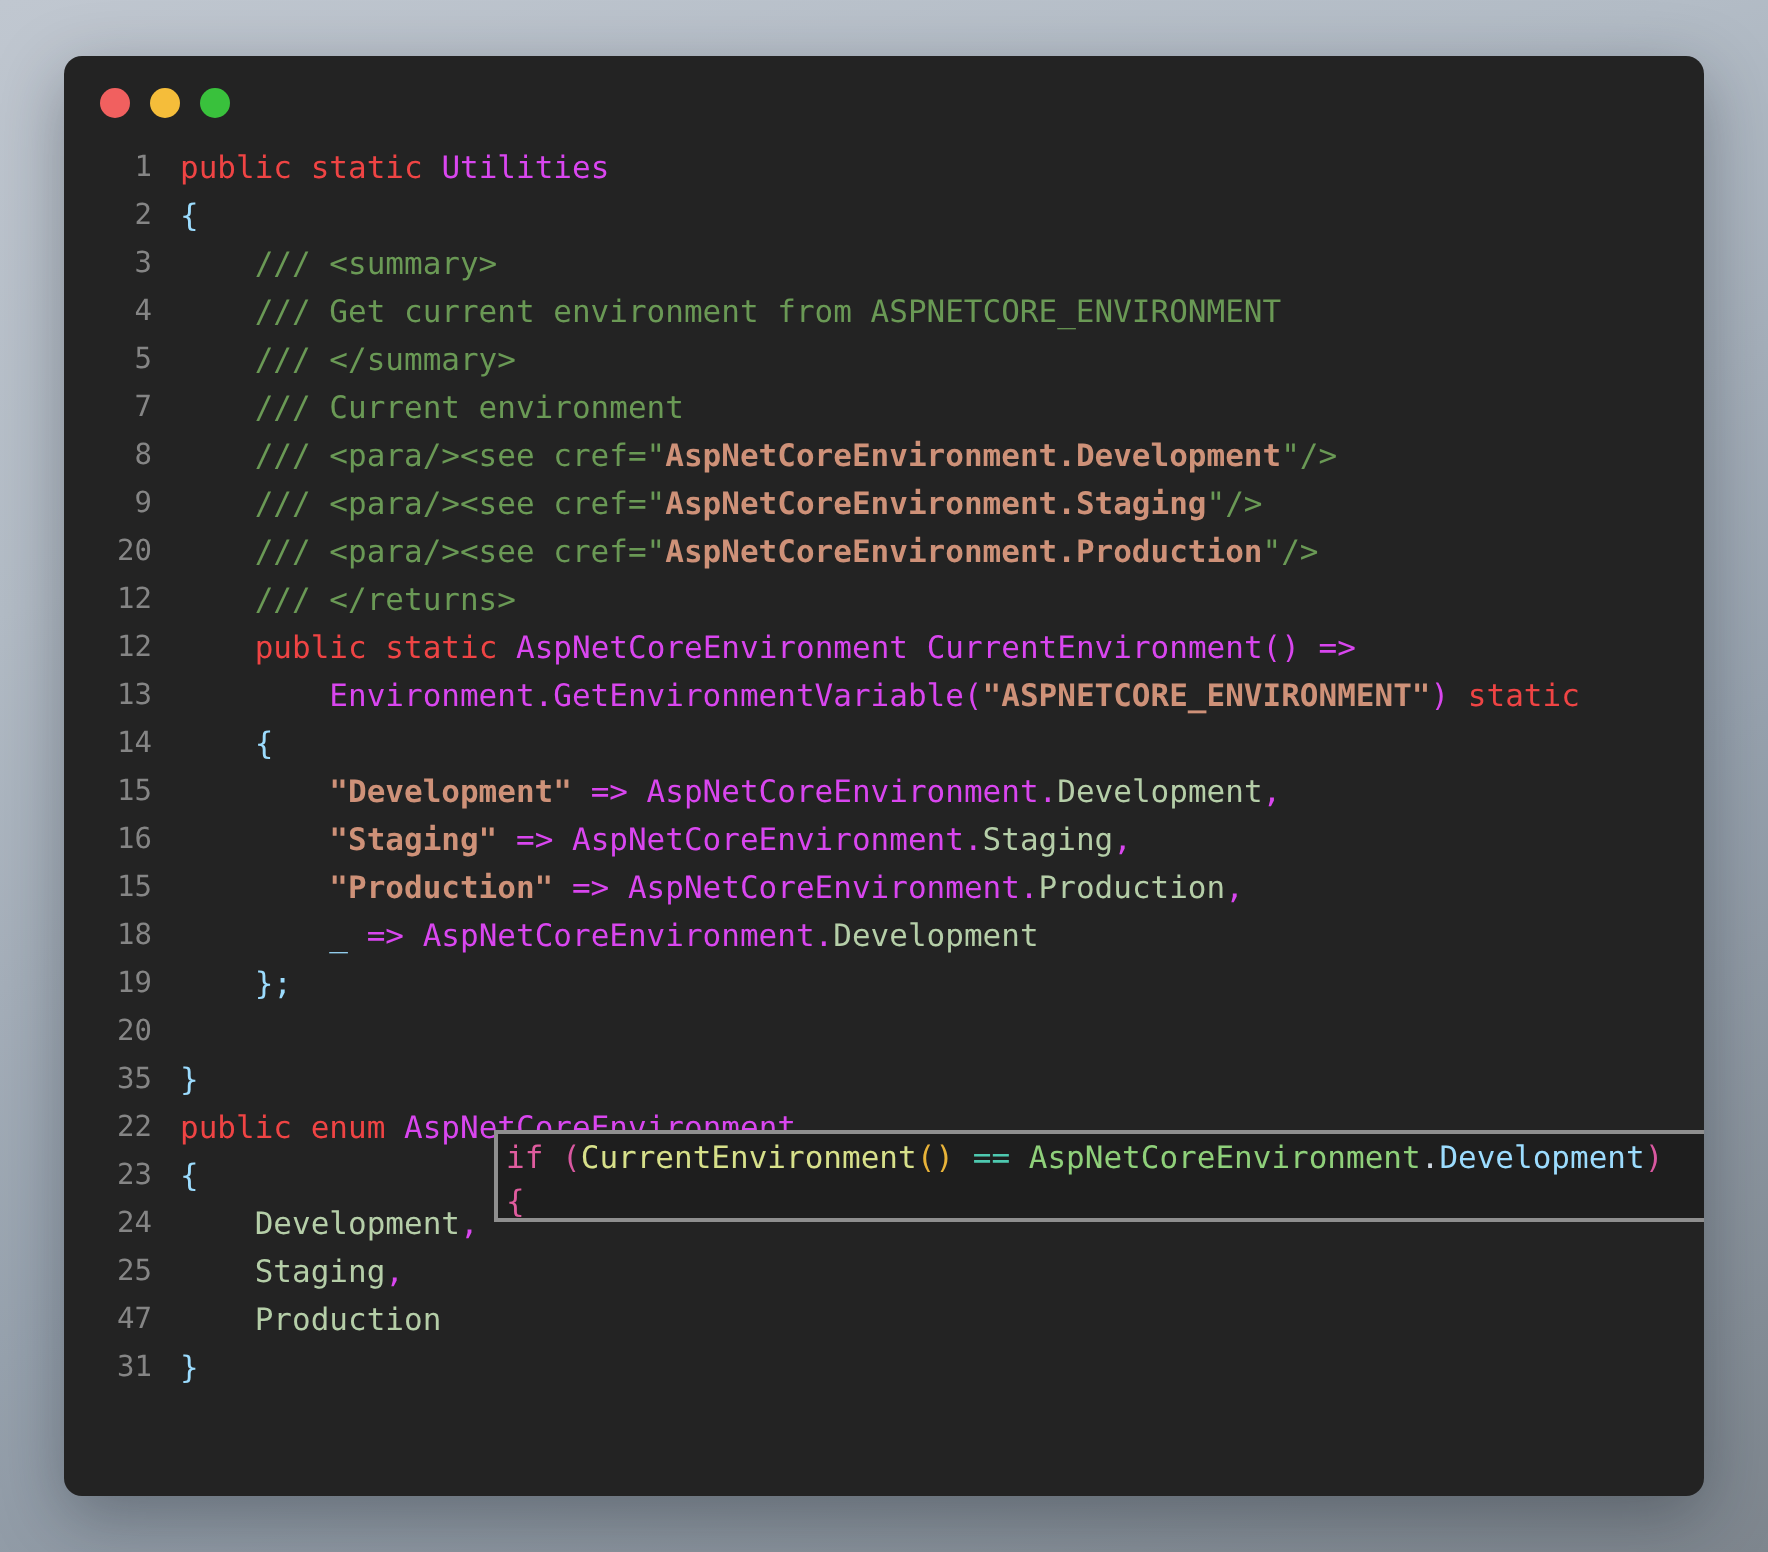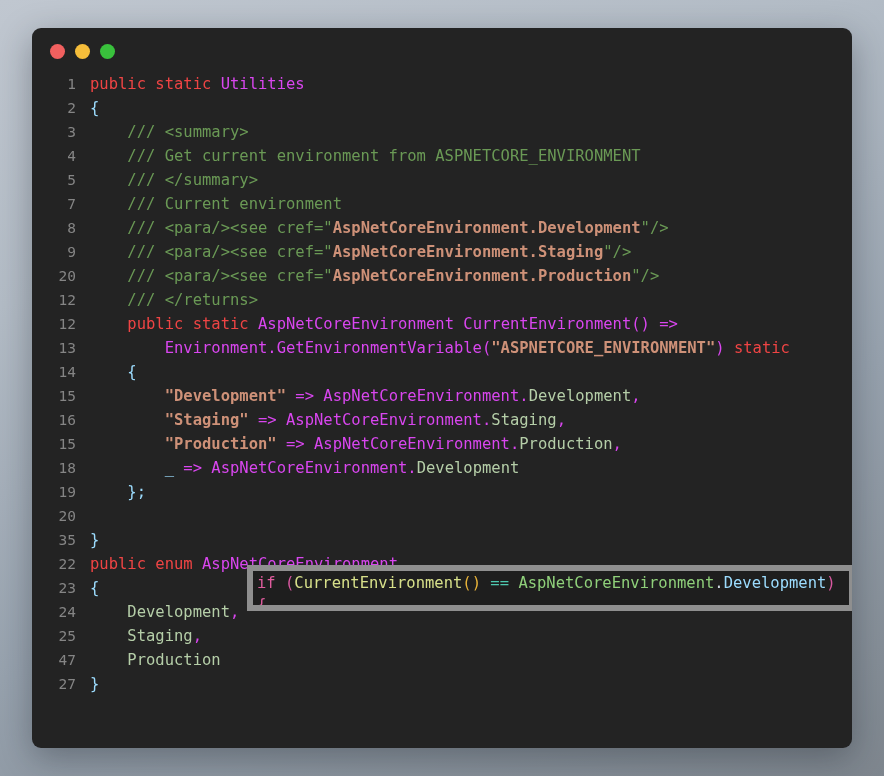--- a/index.html
+++ b/index.html
@@ -100,21 +100,21 @@
   .op  { color: #d4d4d4; }   
 
   
   #snippet-box {
     position: absolute;
     left: 215px;
     top: 537px;
     width: 608px;
     height: 46px;
     background: #1e1e1e;
-    border: 6px solid #c2410c;
+    border: 2px solid #c2410c;
     box-sizing: border-box;
     overflow: hidden;
     z-index: 5;
   }
   .snip-line {
     height: 22px;
     line-height: 22px;
     font-size: 15.5px;
     font-family: "DejaVu Sans Mono", monospace;
     white-space: pre;
@@ -167,21 +167,21 @@
         <div class="code-line"><span class="gutter">15</span><span class="ltext"><span class="op">        </span><span class="str">"Production"</span><span class="ty"> =&gt; AspNetCoreEnvironment.</span><span class="enm">Production</span><span class="ty">,</span></span></div>
         <div class="code-line"><span class="gutter">18</span><span class="ltext"><span class="op">        </span><span class="pn">_</span><span class="ty"> =&gt; AspNetCoreEnvironment.</span><span class="enm">Development</span></span></div>
         <div class="code-line"><span class="gutter">19</span><span class="ltext"><span class="pn">    };</span></span></div>
         <div class="code-line"><span class="gutter">20</span><span class="ltext"><span class="op"> </span></span></div>
         <div class="code-line"><span class="gutter">35</span><span class="ltext"><span class="pn">}</span></span></div>
         <div class="code-line"><span class="gutter">22</span><span class="ltext"><span class="k">public</span><span class="op"> </span><span class="k">enum</span><span class="op"> </span><span class="ty">AspNetCoreEnvironment</span></span></div>
         <div class="code-line"><span class="gutter">23</span><span class="ltext"><span class="pn">{</span></span></div>
         <div class="code-line"><span class="gutter">24</span><span class="ltext"><span class="op">    </span><span class="enm">Development</span><span class="ty">,</span></span></div>
         <div class="code-line"><span class="gutter">25</span><span class="ltext"><span class="op">    </span><span class="enm">Staging</span><span class="ty">,</span></span></div>
         <div class="code-line"><span class="gutter">47</span><span class="ltext"><span class="op">    </span><span class="enm">Production</span></span></div>
-        <div class="code-line"><span class="gutter">27</span><span class="ltext"><span class="pn">}</span></span></div>
+        <div class="code-line"><span class="gutter">31</span><span class="ltext"><span class="pn">}</span></span></div>
       </div>
 
     <div id="snippet-box" style="border-color: rgb(143, 143, 143); background: rgb(30, 30, 30);">
         <div class="snip-line"><span class="s-kw">if</span><span> </span><span class="s-par">(</span><span class="s-fn">CurrentEnvironment</span><span class="s-ypar">()</span><span> </span><span class="s-eq">==</span><span> </span><span class="s-ty">AspNetCoreEnvironment</span><span class="s-dot">.</span><span class="s-mem">Development</span><span class="s-par">)</span></div>
         <div class="snip-line"><span class="s-brace">{</span></div>
       </div>
 
   </div>
 
 </div>

